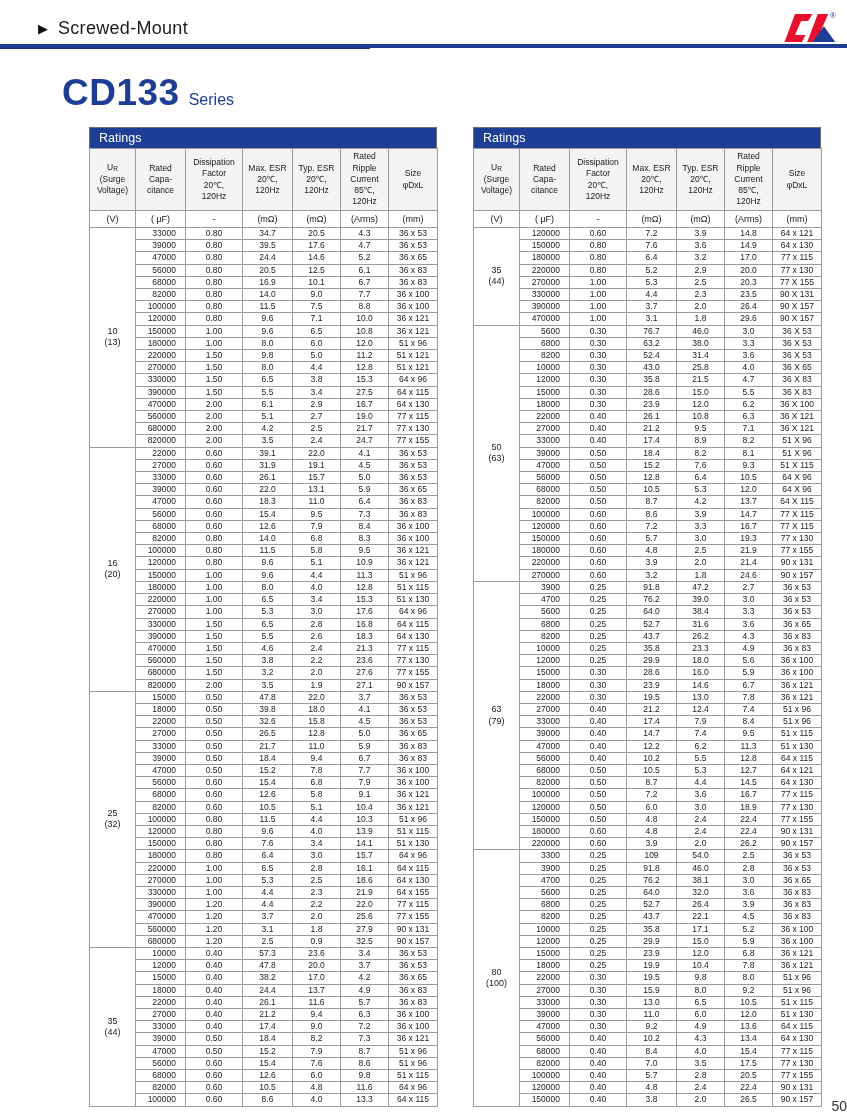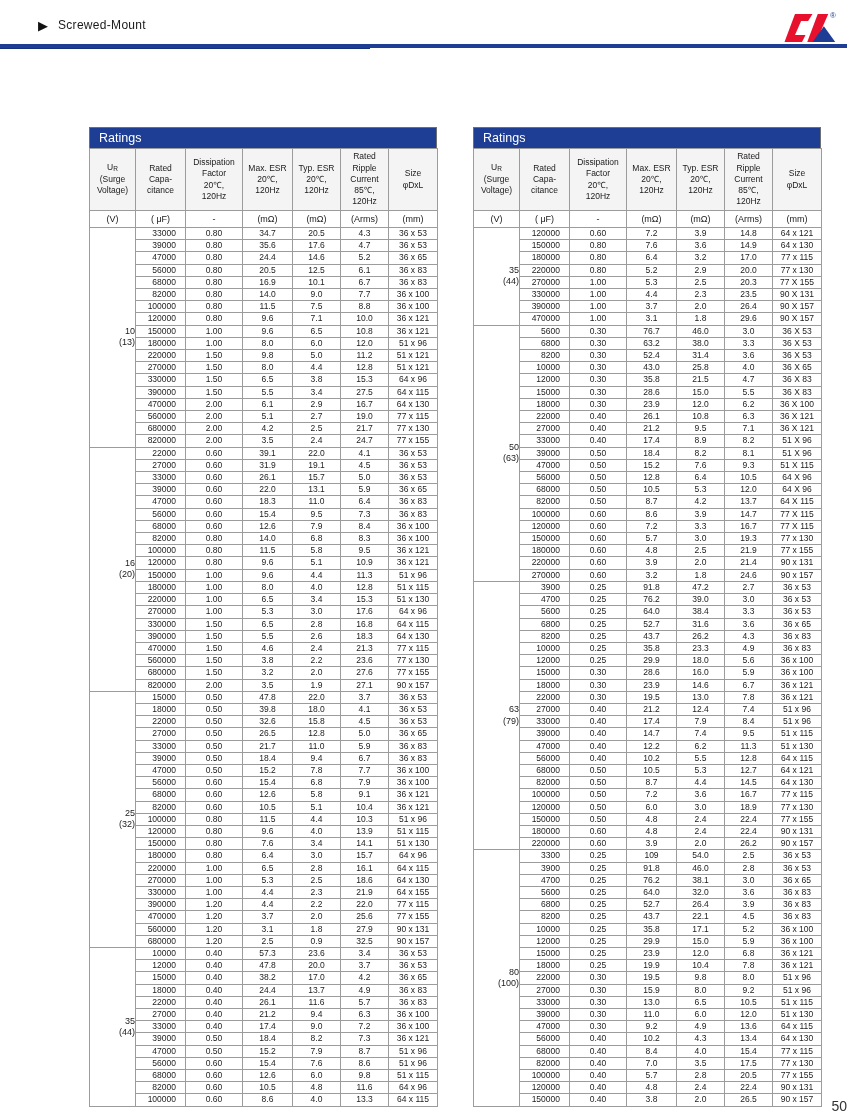--- a/index.html
+++ b/index.html
@@ -4,21 +4,21 @@
 <style>
   * { margin: 0; padding: 0; box-sizing: border-box; }
   html, body { width: 847px; height: 1120px; background: #ffffff; overflow: hidden;
     font-family: "Liberation Sans", sans-serif; }
   .page { position: relative; width: 847px; height: 1120px; background: #fff; }
 
   
   .topbar { position: absolute; top: 14px; left: 0; width: 100%; height: 30px; }
   .cat { position: absolute; left: 38px; top: 4px; display: flex; align-items: center; gap: 10px; }
   .tri { font-size: 13px; color: #111; line-height: 1; }
-  .cat-label { font-size: 12px; color: #1a1a1a; letter-spacing: 0.3px; }
+  .cat-label { font-size: 18px; color: #1a1a1a; letter-spacing: 0.3px; }
   .logo { position: absolute; right: 10px; top: -6px; }
   .blueline { position: absolute; top: 44px; left: 0; width: 847px; height: 4px; background: #1d3e94; }
   .blueline-accent { position: absolute; top: 44px; left: 0; width: 370px; height: 5px; background: #16327e; }
 
   
   .title-row { position: absolute; left: 62px; top: 72px; display: flex; align-items: baseline; gap: 9px; }
   .series-code { font-size: 37px; font-weight: bold; color: #1d3e94; letter-spacing: 0.5px; }
   .series-label { font-size: 16px; color: #1d3e94; }
 
   
@@ -28,21 +28,21 @@
     line-height: 21px; padding-left: 9px; border: 1px solid #6f6f6f; border-bottom: none; }
   table { border-collapse: collapse; table-layout: fixed; width: 348px; border: 1px solid #6f6f6f; }
   th, td { border: 1px solid #9c9c9c; overflow: hidden; }
   thead th { background: #f4f4f4; font-weight: normal; font-size: 8.5px; color: #1a1a1a;
     text-align: center; white-space: pre-line; line-height: 1.32; height: 62px; vertical-align: middle; }
   thead .units td { background: #fff; font-size: 9px; text-align: center; height: 16px;
     line-height: 16px; color: #1a1a1a; }
   tbody td { font-size: 8.5px; color: #222; text-align: center; height: 11px;
     line-height: 11.2px; white-space: nowrap; }
   tbody td.cap { text-align: right; padding-right: 9px; }
-  tbody td.vcell { font-size: 9px; text-align: right; line-height: 1.25; background: #fff; }
+  tbody td.vcell { font-size: 9px; text-align: center; line-height: 1.25; background: #fff; }
   .gtop { border-top: 1px solid #6f6f6f; }
   sub.vr { font-size: 6.5px; vertical-align: -1px; }
 
   
   .pagenum { position: absolute; right: -4px; bottom: 6px; font-size: 14px; color: #333; }
 </style>
 </head>
 <body>
 
 <div class="page">
@@ -57,20 +57,24 @@
         <polygon points="16,6 36,6 31,14 23,14 16,30 28,30 24,38 4,38" fill="#e8112d"></polygon>
         <polygon points="42,6 54,6 40,38 30,38" fill="#e8112d"></polygon>
         <polygon points="49,20 62,38 36,38" fill="#1d3e94"></polygon>
         <text x="56" y="10" font-size="9" fill="#1d3e94">®</text>
       </svg>
     </div>
   </div>
   <div class="blueline-accent"></div>
   <div class="blueline"></div>
 
+  <div class="title-row">
+    <span class="series-code">CD133</span>
+    <span class="series-label">Series</span>
+  </div>
 
   <div class="tables">
 
     <div class="tbl">
       <div class="ratings-bar">Ratings</div>
       <table>
         <colgroup>
           <col style="width:46px">
             <col style="width:50px">
             <col style="width:57px">
@@ -122,21 +126,21 @@
               <td class="cap">33000</td>
               <td>0.80</td>
               <td>34.7</td>
               <td>20.5</td>
               <td>4.3</td>
               <td>36 x 53</td>
             </tr>
             <tr>
               <td class="cap">39000</td>
               <td>0.80</td>
-              <td>35.6</td>
+              <td>39.5</td>
               <td>17.6</td>
               <td>4.7</td>
               <td>36 x 53</td>
             </tr>
             <tr>
               <td class="cap">47000</td>
               <td>0.80</td>
               <td>24.4</td>
               <td>14.6</td>
               <td>5.2</td>

